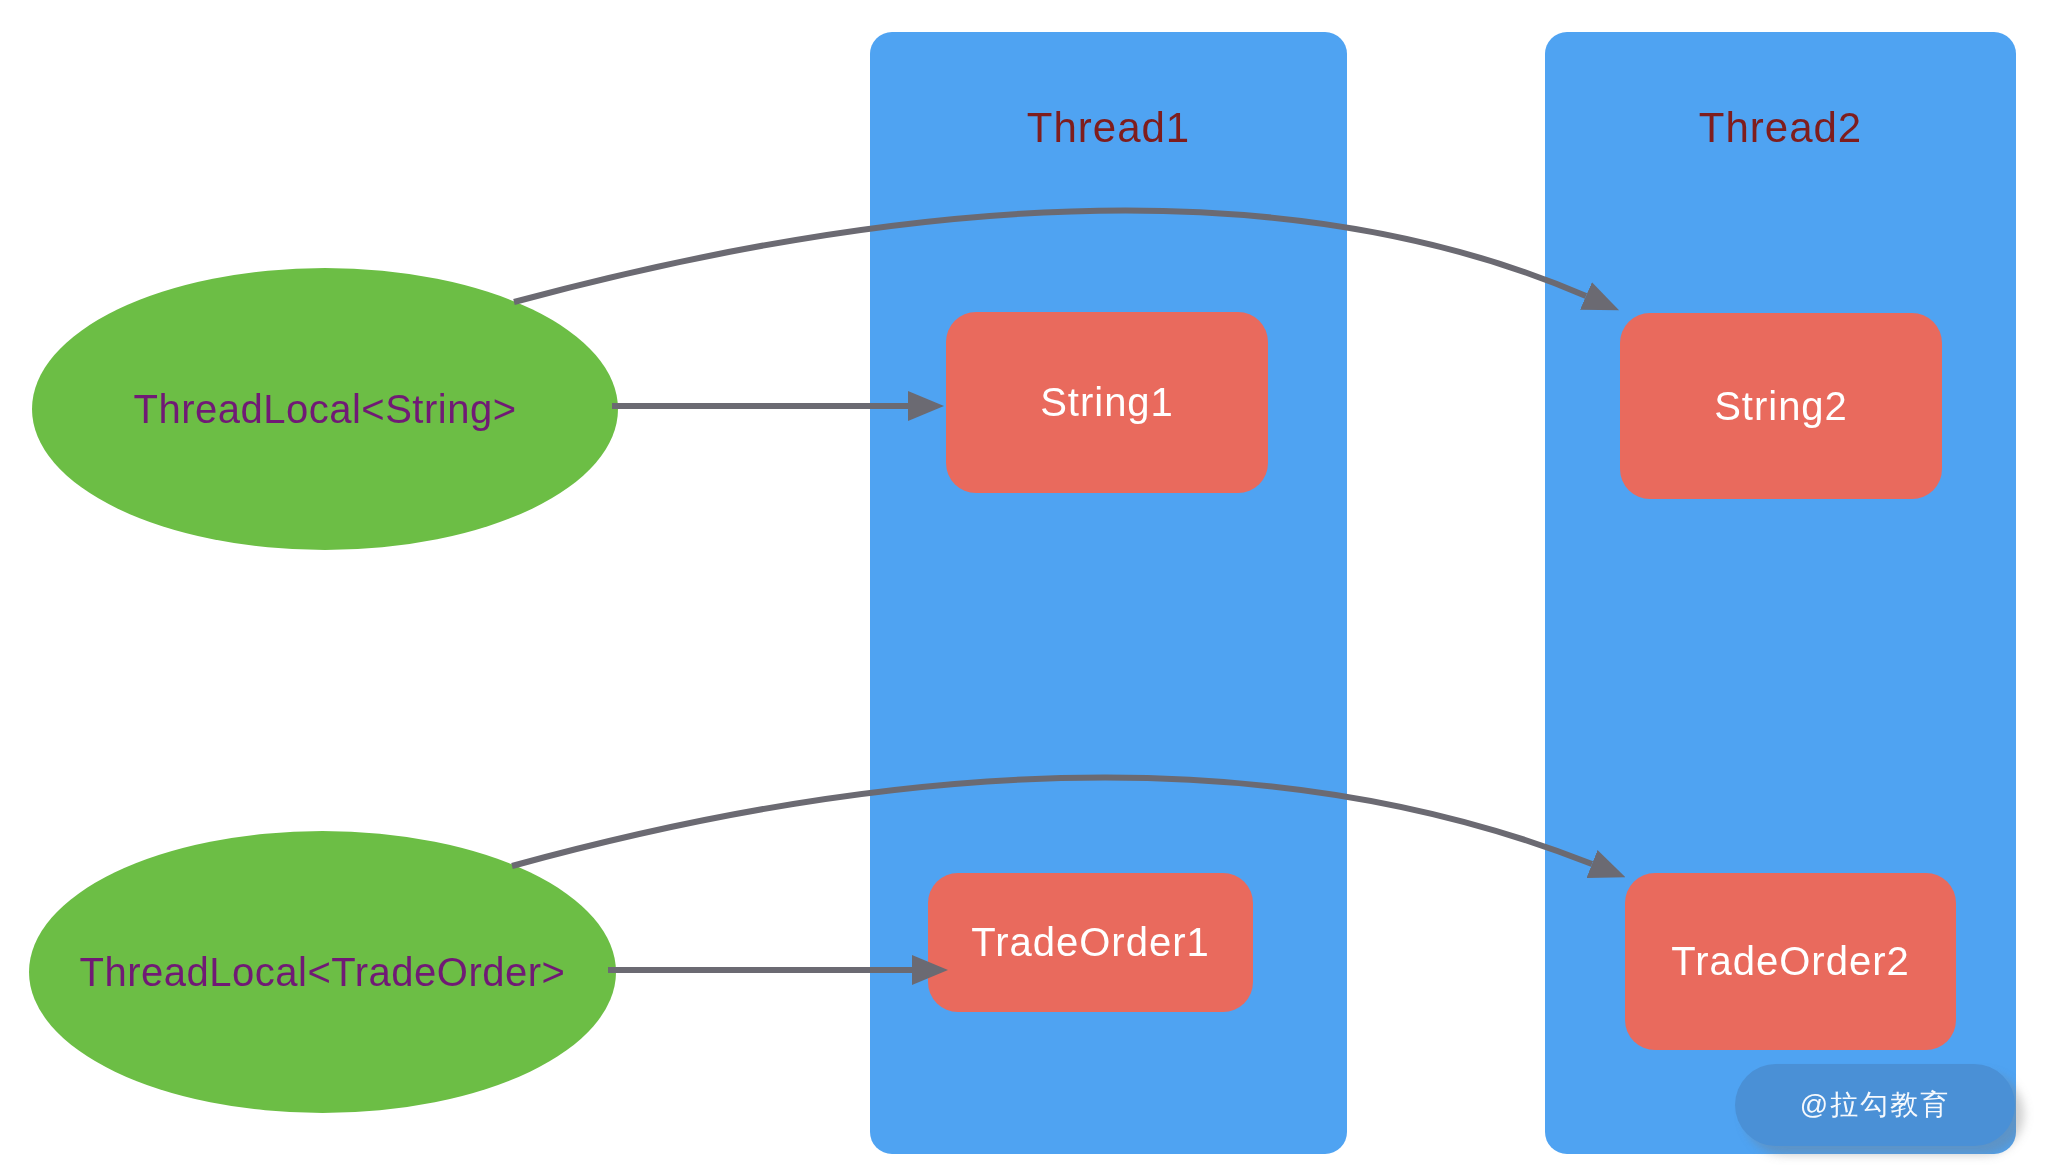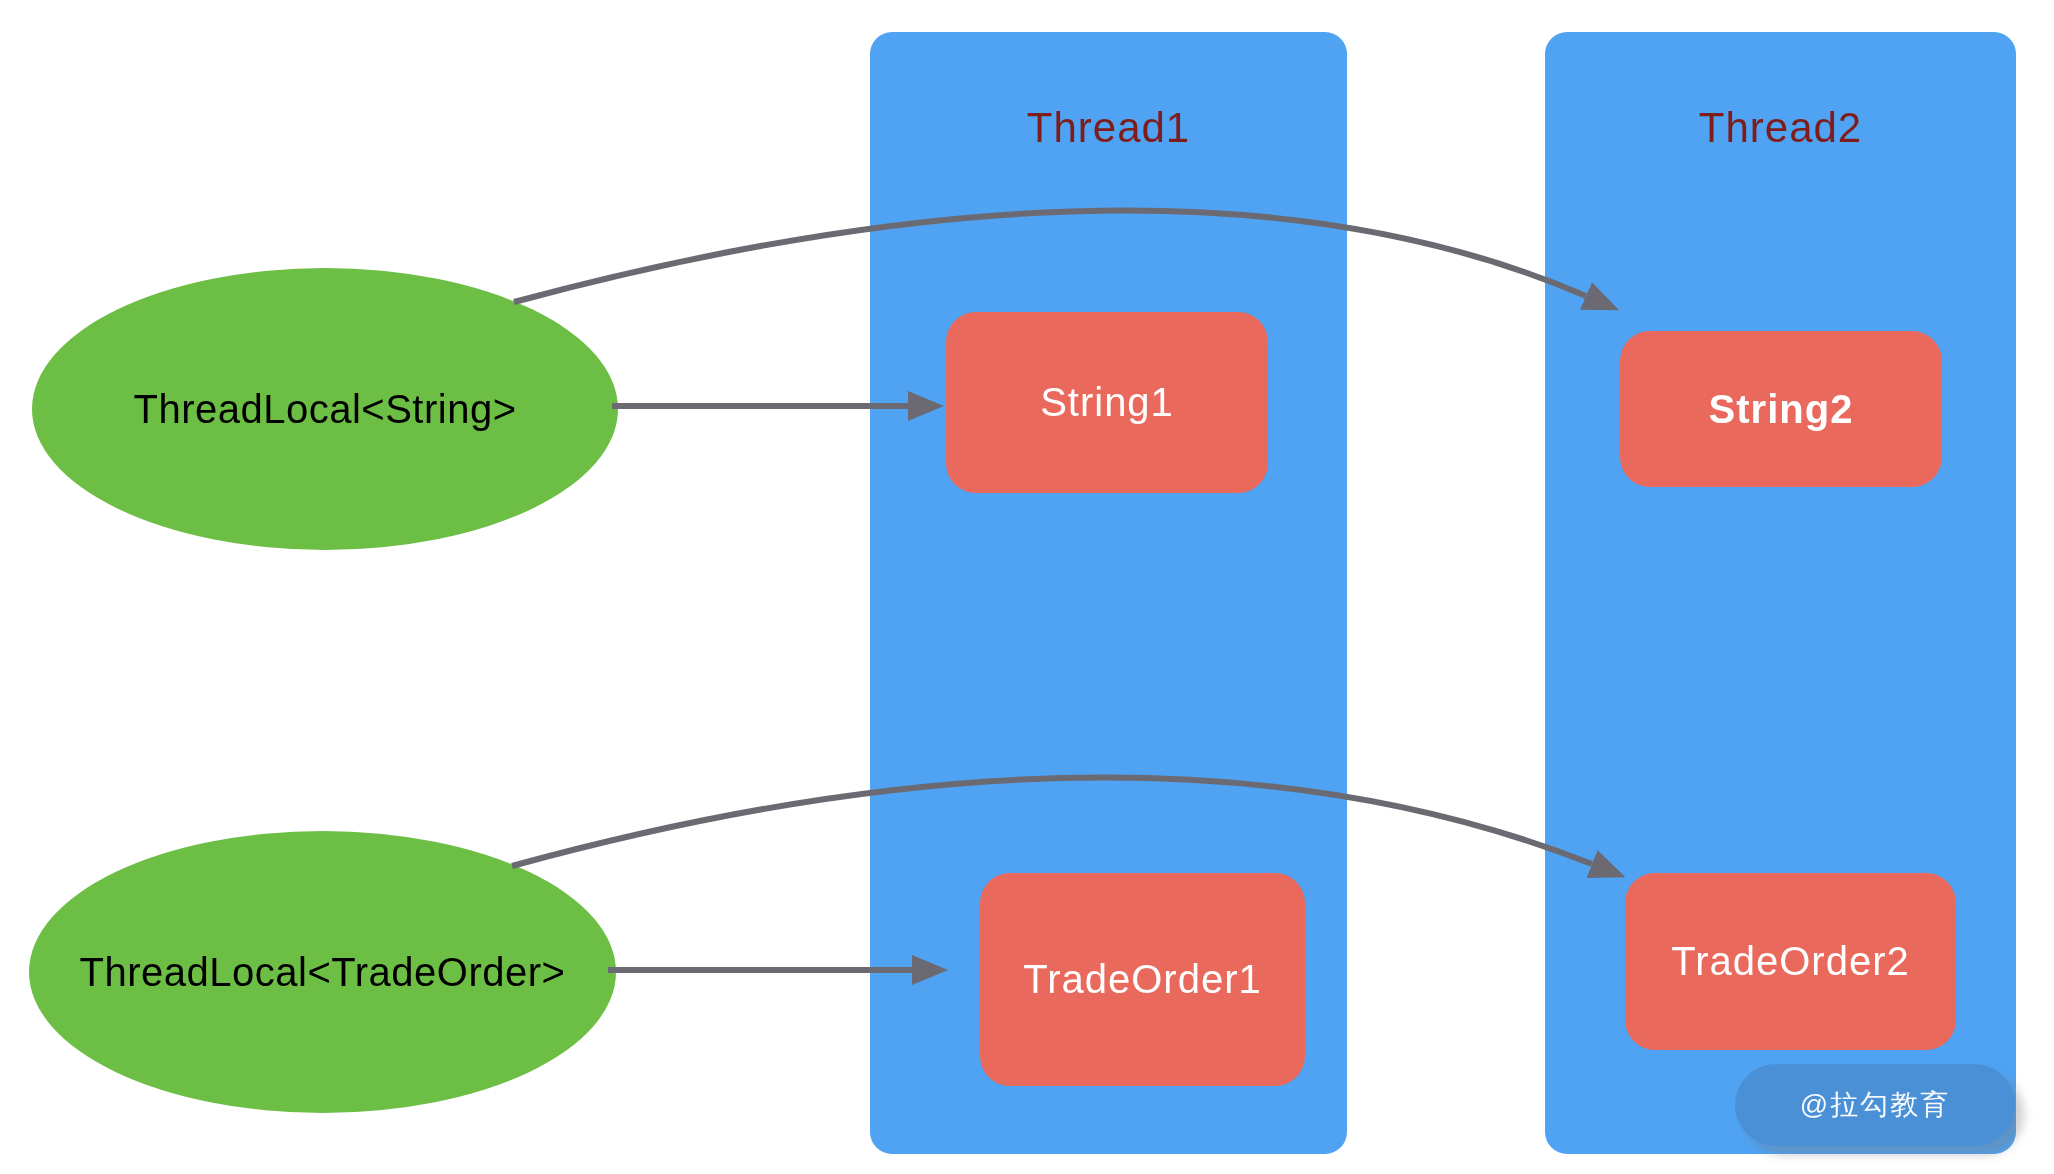--- a/index.html
+++ b/index.html
@@ -40,32 +40,32 @@
     background: #e96a5d;
     border-radius: 30px;
     display: flex;
     align-items: center;
     justify-content: center;
     color: #ffffff;
     font-size: 40px;
     letter-spacing: 1px;
   }
   .box-string1      { left: 946px;  top: 312px; width: 322px; height: 181px; }
-  .box-string2      { left: 1620px; top: 331px; width: 322px; height: 156px; font-weight: bold; }
-  .box-tradeorder1  { left: 980px;  top: 873px; width: 325px; height: 213px; }
+  .box-string2      { left: 1620px; top: 313px; width: 322px; height: 186px; }
+  .box-tradeorder1  { left: 928px;  top: 873px; width: 325px; height: 139px; }
   .box-tradeorder2  { left: 1625px; top: 873px; width: 331px; height: 177px; }
   
   .tl-ellipse {
     position: absolute;
     background: #6cbe45;
     border-radius: 50%;
     display: flex;
     align-items: center;
     justify-content: center;
-    color: #000000;
+    color: #701a75;
     font-size: 40px;
     letter-spacing: 0.5px;
     text-align: left;
   }
   .tl-string     { left: 32px; top: 268px; width: 586px; height: 282px; }
   .tl-tradeorder { left: 29px; top: 831px; width: 587px; height: 282px; }
   
   .arrows {
     position: absolute;
     left: 0; top: 0;

